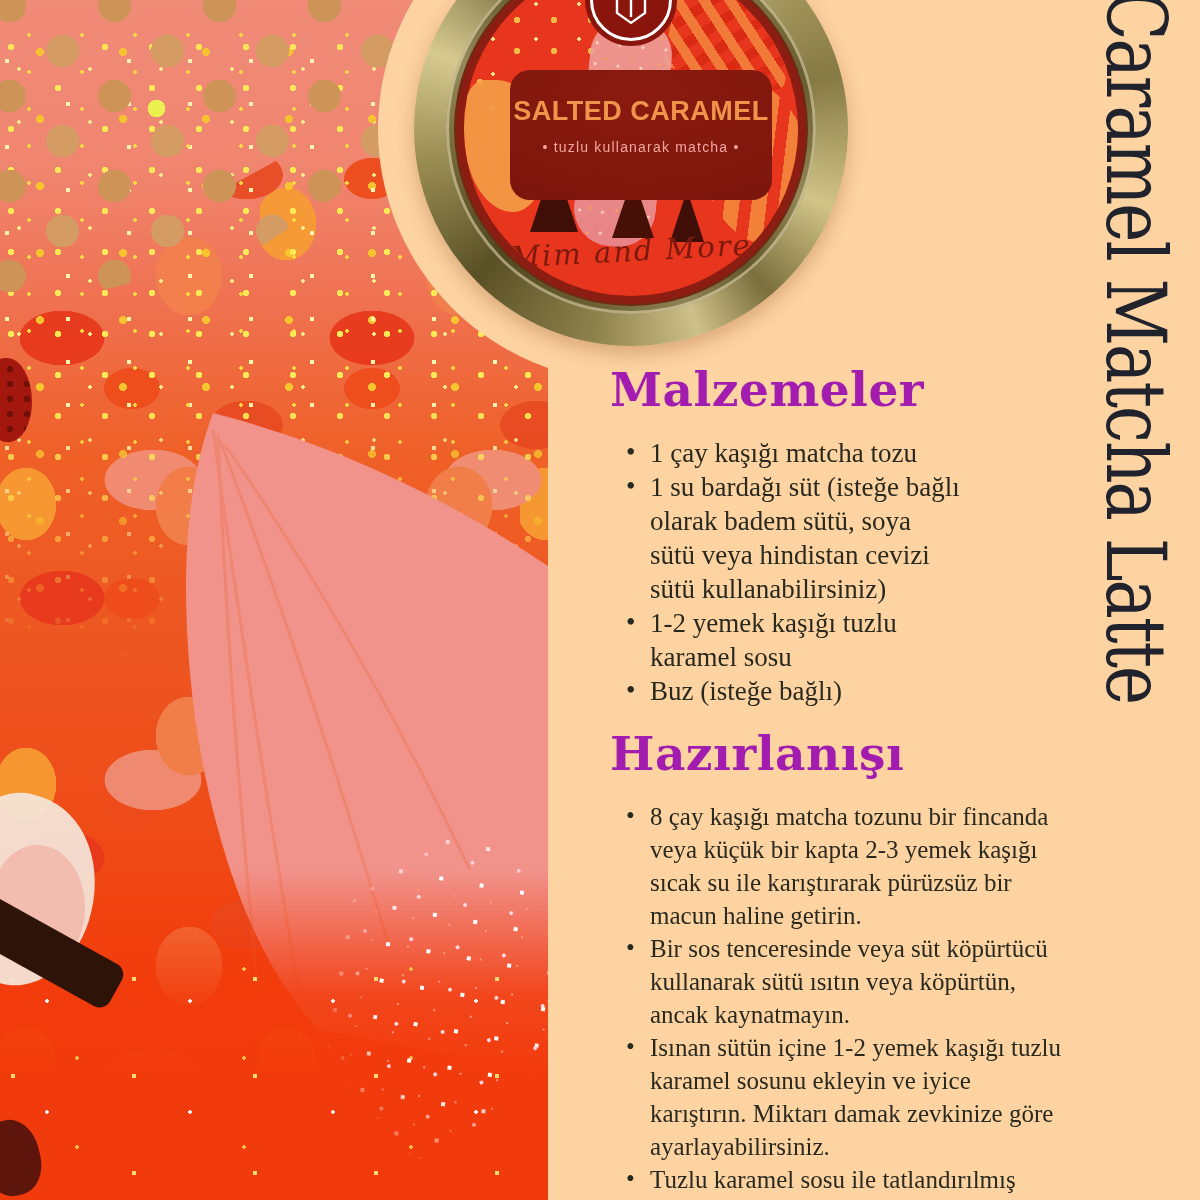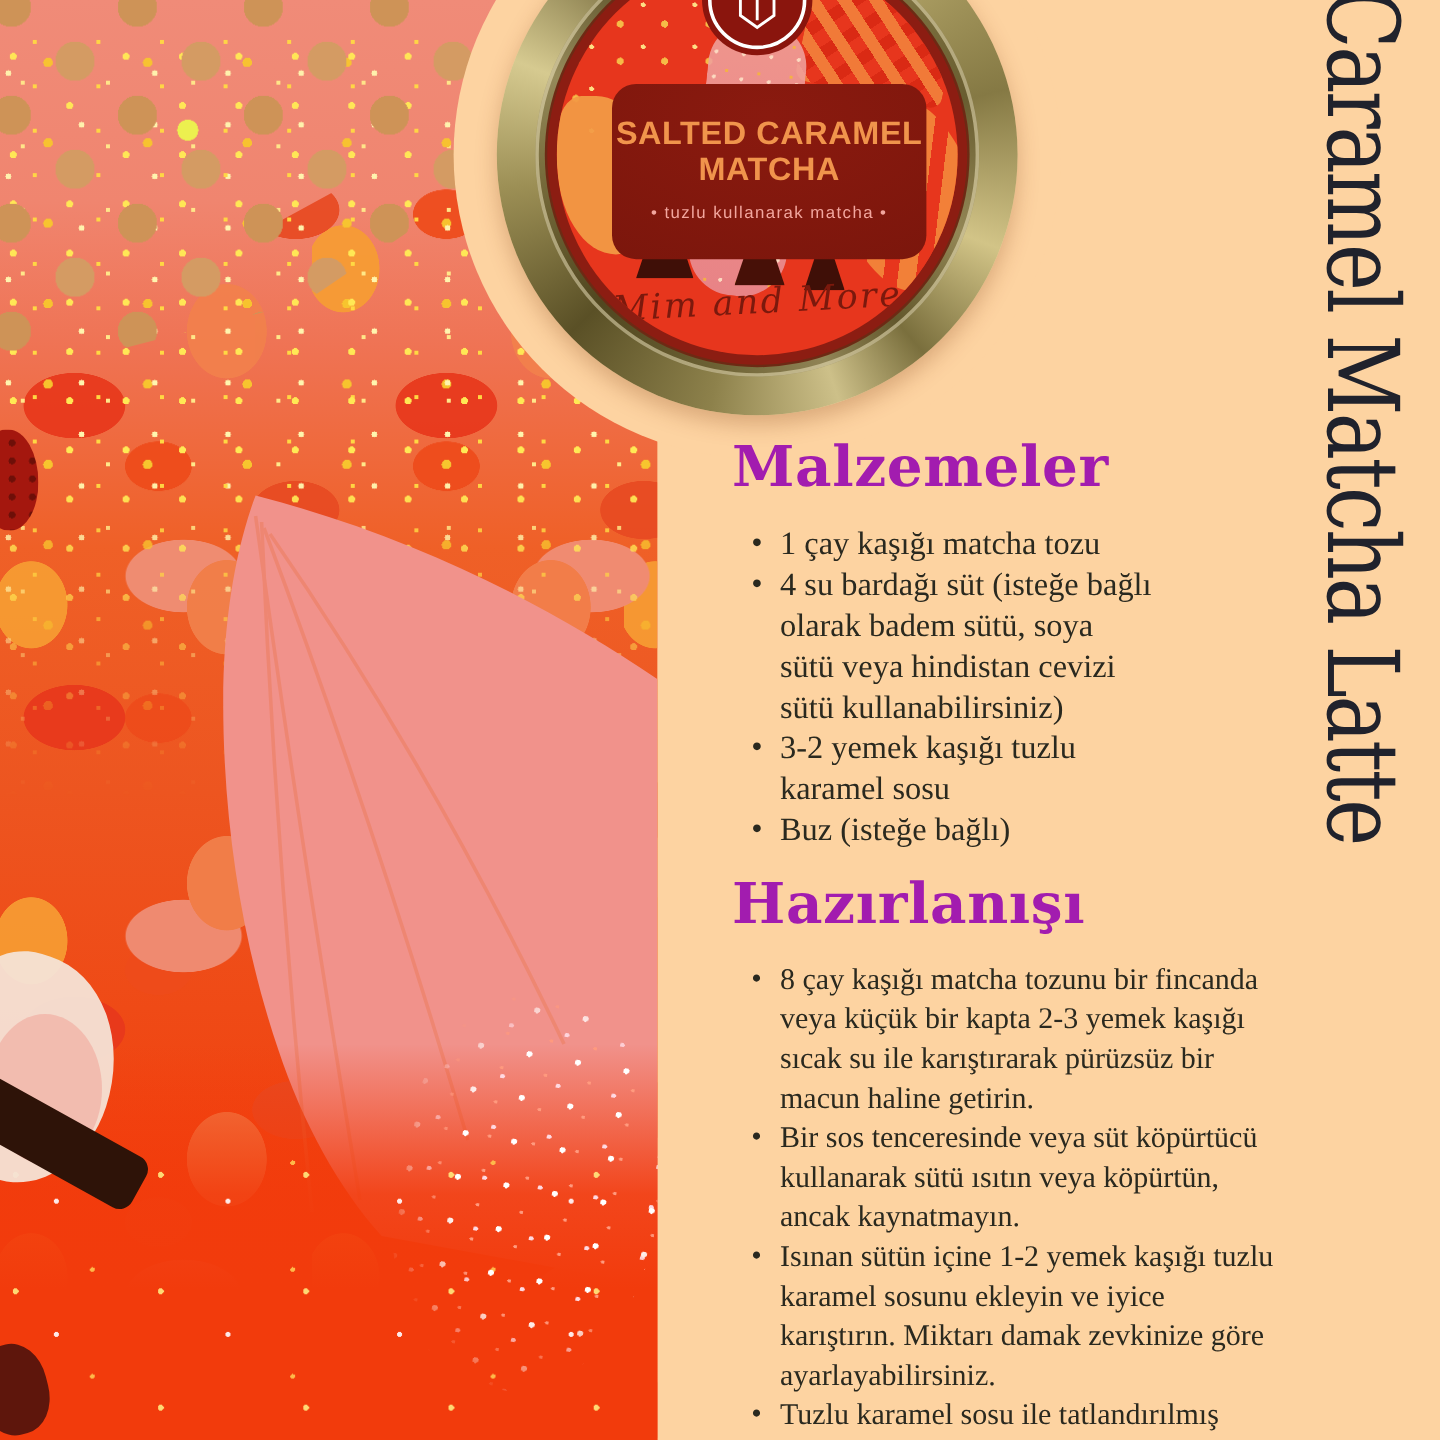--- a/index.html
+++ b/index.html
@@ -110,21 +110,21 @@
   .lc-tri1{position:absolute; left:66px; top:198px; width:48px; height:72px; background:#3F0F07;
     clip-path:polygon(50% 0,100% 100%,0 100%);}
   .lc-tri2{position:absolute; left:148px; top:214px; width:42px; height:62px; background:#471007;
     clip-path:polygon(50% 0,100% 100%,0 100%);}
   .lc-tri3{position:absolute; left:206px; top:228px; width:34px; height:52px; background:#3F0F07;
     clip-path:polygon(50% 0,100% 100%,0 100%);}
   .logo-badge{position:absolute; left:121px; top:-8px; width:92px; height:92px; border-radius:50%;
     background:#8A150D;}
   .logo-badge::after{content:""; position:absolute; inset:5px; border:3px solid #FFF; border-radius:50%;}
   .logo-badge svg{position:absolute; left:50%; top:50%; transform:translate(-50%,-44%);}
-  .plate{position:absolute; left:46px; top:108px; width:262px; height:146px; border-radius:20px;
+  .plate{position:absolute; left:46px; top:108px; width:262px; height:130px; border-radius:20px;
     background:radial-gradient(120% 130% at 50% 18%, #8A1A0F 0%, #77150B 100%);
     text-align:center; box-sizing:border-box; padding-top:26px;
     font-family:"Liberation Sans", sans-serif;}
   .plate-title{color:#F0944C; font-weight:bold; font-size:27px; line-height:30px; letter-spacing:.5px;}
   .plate-sub{color:#F2A69E; font-size:14px; letter-spacing:1.2px; margin-top:13px;}
   .brand-script{position:absolute; left:0; right:0; top:272px; text-align:center;
     font-family:"DejaVu Serif", serif; font-style:italic; font-size:29px; color:#7B190D;
     transform:rotate(-3deg); letter-spacing:2px;}
   
   .content{position:absolute; left:610px; top:364px; width:505px; color:#2A291F;}
@@ -186,37 +186,36 @@
       <div class="logo-badge">
         <svg width="34" height="48" viewBox="0 0 34 48">
           <g fill="none" stroke="#FFFFFF" stroke-width="2.4">
             <path d="M3 3 H31 V34 L17 44 L3 34 Z"></path>
             <path d="M9 8 L17 20 L25 8 M17 20 V38"></path>
           </g>
         </svg>
       </div>
       <div class="plate">
         <div class="plate-title">SALTED CARAMEL</div>
-        <div class="plate-title">MATCHA</div>
         <div class="plate-sub">• tuzlu kullanarak matcha •</div>
       </div>
       <div class="brand-script">Mim and More</div>
     </div>
   </div>
 
   <main class="content">
     <section>
       <h2>Malzemeler</h2>
       <ul class="ingredients">
           <li>1 çay kaşığı matcha tozu</li>
-          <li>4 su bardağı süt (isteğe bağlı
+          <li>1 su bardağı süt (isteğe bağlı
 olarak badem sütü, soya
 sütü veya hindistan cevizi
 sütü kullanabilirsiniz)</li>
-          <li>3-2 yemek kaşığı tuzlu
+          <li>1-2 yemek kaşığı tuzlu
 karamel sosu</li>
           <li>Buz (isteğe bağlı)</li>
         </ul>
     </section>
     <section class="prep-section">
       <h2>Hazırlanışı</h2>
       <ul class="prep">
           <li>8 çay kaşığı matcha tozunu bir fincanda
 veya küçük bir kapta 2-3 yemek kaşığı
 sıcak su ile karıştırarak pürüzsüz bir

